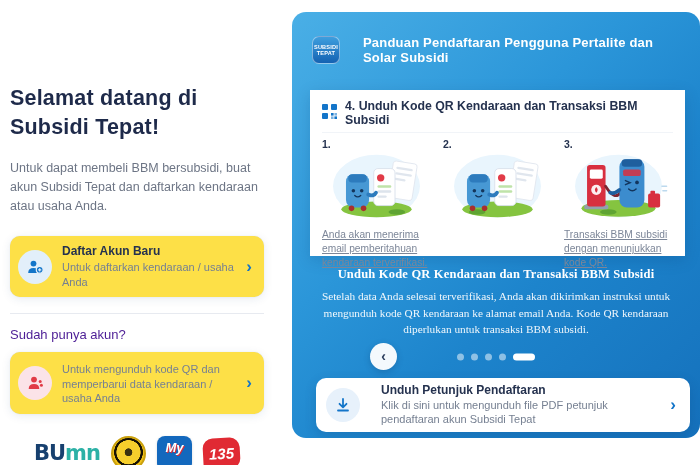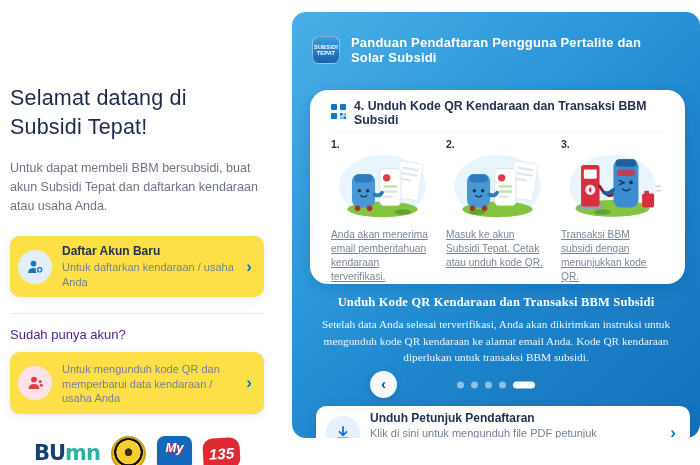--- a/index.html
+++ b/index.html
@@ -2,21 +2,21 @@
 <html><head>
 <meta charset="utf-8">
 <style>
   * { margin:0; padding:0; box-sizing:border-box; }
   html,body { width:700px; height:465px; overflow:hidden; background:#ffffff;
     font-family:"Liberation Sans", sans-serif; }
   .app { position:relative; width:700px; height:465px; }
 
   
   .left { position:absolute; left:10px; top:0; width:254px; }
-  .headline { margin-top:84px; font-size:21.5px; line-height:29px; font-weight:400;
+  .headline { margin-top:84px; font-size:21.5px; line-height:29px; font-weight:700;
     color:#1e2a4a; letter-spacing:.2px; }
   .intro { margin-top:17px; font-size:12.5px; line-height:19px; color:#6d7585; }
 
   .action-card { margin-top:20px; background:#fde047; border-radius:10px;
     box-shadow:0 2px 10px rgba(34,66,120,.10), 0 0 1px rgba(34,66,120,.18);
     display:flex; align-items:center; gap:10px; padding:8px 10px 8px 8px; cursor:pointer; }
   .icon-circle { width:34px; height:34px; border-radius:50%; flex:0 0 34px;
     display:flex; align-items:center; justify-content:center; }
   .icon-circle.blue { background:#e2effa; }
   .icon-circle.red { background:#fbe3e8; }
@@ -41,29 +41,29 @@
   .cc135 { position:relative; min-width:37px; height:31px; background:#e02a33;
     border-radius:10px 10px 10px 3px; transform:rotate(-3deg); display:flex; align-items:center;
     justify-content:center; color:#fff; font-weight:800; font-style:italic; font-size:15px; }
   .cc135::before { content:""; position:absolute; left:-4px; bottom:2px;
     border:5px solid transparent; border-right-color:#e02a33; transform:rotate(18deg); }
 
   
   .panel { position:absolute; left:292px; top:12px; width:408px; height:426px;
     border-radius:14px; overflow:hidden;
     background:linear-gradient(138deg, #4aafe6 0%, #2b96d9 38%, #1d84cc 62%, #1571bc 100%); }
-  .panel-header { display:flex; align-items:center; gap:11px; padding:24px 22px 0 20px; height:52px; }
+  .panel-header { display:flex; align-items:center; gap:23px; padding:24px 22px 0 20px; height:52px; }
   .st-logo { width:28px; height:28px; border-radius:7px; flex:0 0 28px;
     background:linear-gradient(180deg,#3e9ede,#1462b2); border:1px solid rgba(255,255,255,.45);
     display:flex; flex-direction:column; align-items:center; justify-content:center;
     color:#fff; font-size:5.6px; font-weight:800; letter-spacing:.2px; line-height:6.5px; }
   .panel-title { color:#fff; font-size:13px; font-weight:700; letter-spacing:.2px; }
 
-  .guide-card { margin:26px 15px 0 18px; height:194px; background:#fff; border-radius:18px;
-    padding:9px 21px 8px; box-shadow:0 4px 14px rgba(10,50,100,.18); }
+  .guide-card { margin:26px 15px 0 18px; height:166px; background:#fff; border-radius:0;
+    padding:9px 12px 8px; box-shadow:0 4px 14px rgba(10,50,100,.18); }
   .guide-card-head { display:flex; align-items:center; gap:8px; padding-bottom:5px;
     border-bottom:1px solid #f1f4f8; }
   .guide-card-title { font-size:12.3px; font-weight:700; color:#25324f; }
   .steps { display:flex; gap:12px; margin-top:5px; }
   .step { flex:1; min-width:0; }
   .step-num { font-size:10.5px; font-weight:700; color:#25324f; margin-bottom:1px; }
   .illus { width:100%; height:74px; display:block; }
   .step-caption { font-size:10.2px; line-height:14px; color:#7c8698; margin-top:3px;text-decoration:underline; }
 
   .summary { margin:11px 28px 0; text-align:center; color:#fff;font-family:Liberation Serif, serif; }
@@ -74,21 +74,21 @@
   .back-btn { position:absolute; left:78px; top:0; width:27px; height:27px; border-radius:50%;
     background:#f4f9fd; border:none; color:#2c3e5d; font-size:14px; font-weight:700;
     cursor:pointer; display:flex; align-items:center; justify-content:center;
     box-shadow:0 2px 6px rgba(10,50,100,.25); }
   .dots { position:absolute; left:50%; top:50%; transform:translate(-50%,-50%);
     display:flex; align-items:center; gap:7px; }
   .dot { width:7px; height:7px; border-radius:50%; background:rgba(255,255,255,.5); cursor:pointer; }
   .dot.active { width:22px; border-radius:4px; background:#ffffff; }
 
   .download-card { margin:7px 10px 0 24px; height:54px; background:#fff; border-radius:10px;
-    display:flex; align-items:center; gap:10px; padding:6px 12px 6px 10px; cursor:pointer;
+    display:flex; align-items:center; gap:21px; padding:6px 12px 6px 10px; cursor:pointer;
     box-shadow:0 4px 12px rgba(10,50,100,.18); }
   .download-card .card-sub { line-height:13.5px; }
 </style>
 </head>
 <body>
 
 <div class="app">
 
   <aside class="left">
     <h1 class="headline"><span>Selamat datang di</span><br><span>Subsidi Tepat!</span></h1>
@@ -218,21 +218,20 @@
             <rect x="56" y="48" width="10" height="2.6" rx="1.3" fill="#dde4ec"></rect>
             <rect x="22" y="25" width="25" height="36" rx="8" fill="#4798d4"></rect>
             <rect x="24.5" y="25" width="20" height="9" rx="4" fill="#2d7bbd"></rect>
             <circle cx="30" cy="43" r="1.9" fill="#14365c"></circle>
             <circle cx="39" cy="43" r="1.9" fill="#14365c"></circle>
             <path d="M31.5 48 q3.2 3.2 6.4 0" stroke="#14365c" stroke-width="1.5" fill="none" stroke-linecap="round"></path>
             <path d="M46 47 q6 3 8.5 -2" stroke="#2d7bbd" stroke-width="4" fill="none" stroke-linecap="round"></path>
             <circle cx="28" cy="62" r="3" fill="#a8302f"></circle>
             <circle cx="41" cy="62" r="3" fill="#a8302f"></circle>
           </svg>
-          <div class="step-caption">Masuk ke akun Subsidi Tepat. Cetak atau unduh kode QR.</div>
         </div>
 
         <div class="step">
           <div class="step-num">3.</div>
           <svg class="illus" viewBox="0 0 110 80">
             <ellipse cx="55" cy="38" rx="47" ry="34" fill="#e9f5fd"></ellipse>
             <ellipse cx="55" cy="62" rx="40" ry="9" fill="#85c440"></ellipse>
             <ellipse cx="44" cy="66" rx="9" ry="3" fill="#5fa433"></ellipse>
             <rect x="18" y="58" width="26" height="5" rx="2" fill="#93a0ae"></rect>
             <rect x="21" y="15" width="20" height="45" rx="3" fill="#d82f3f"></rect>

